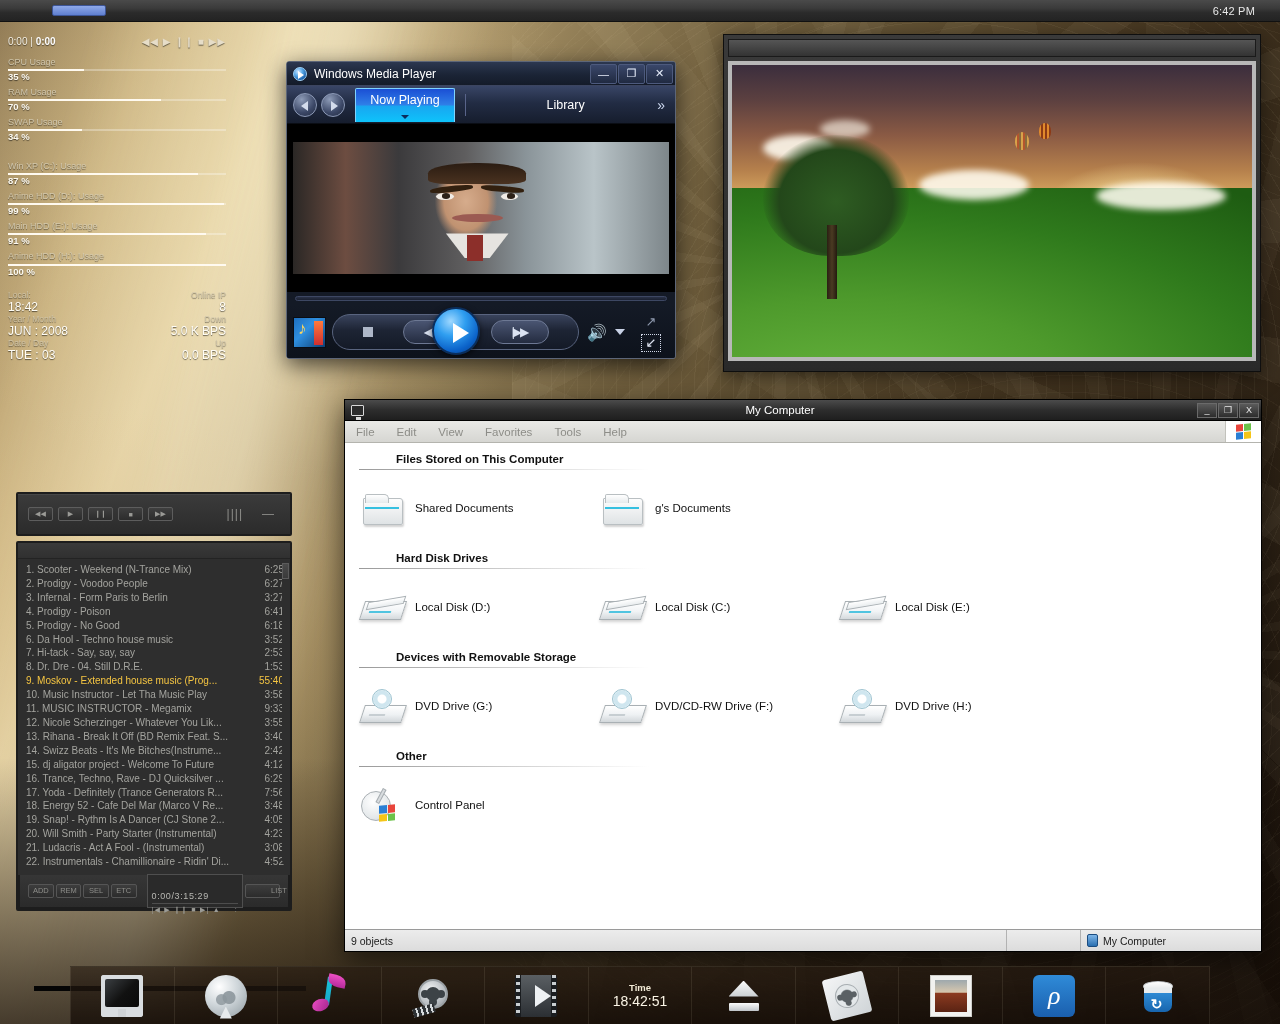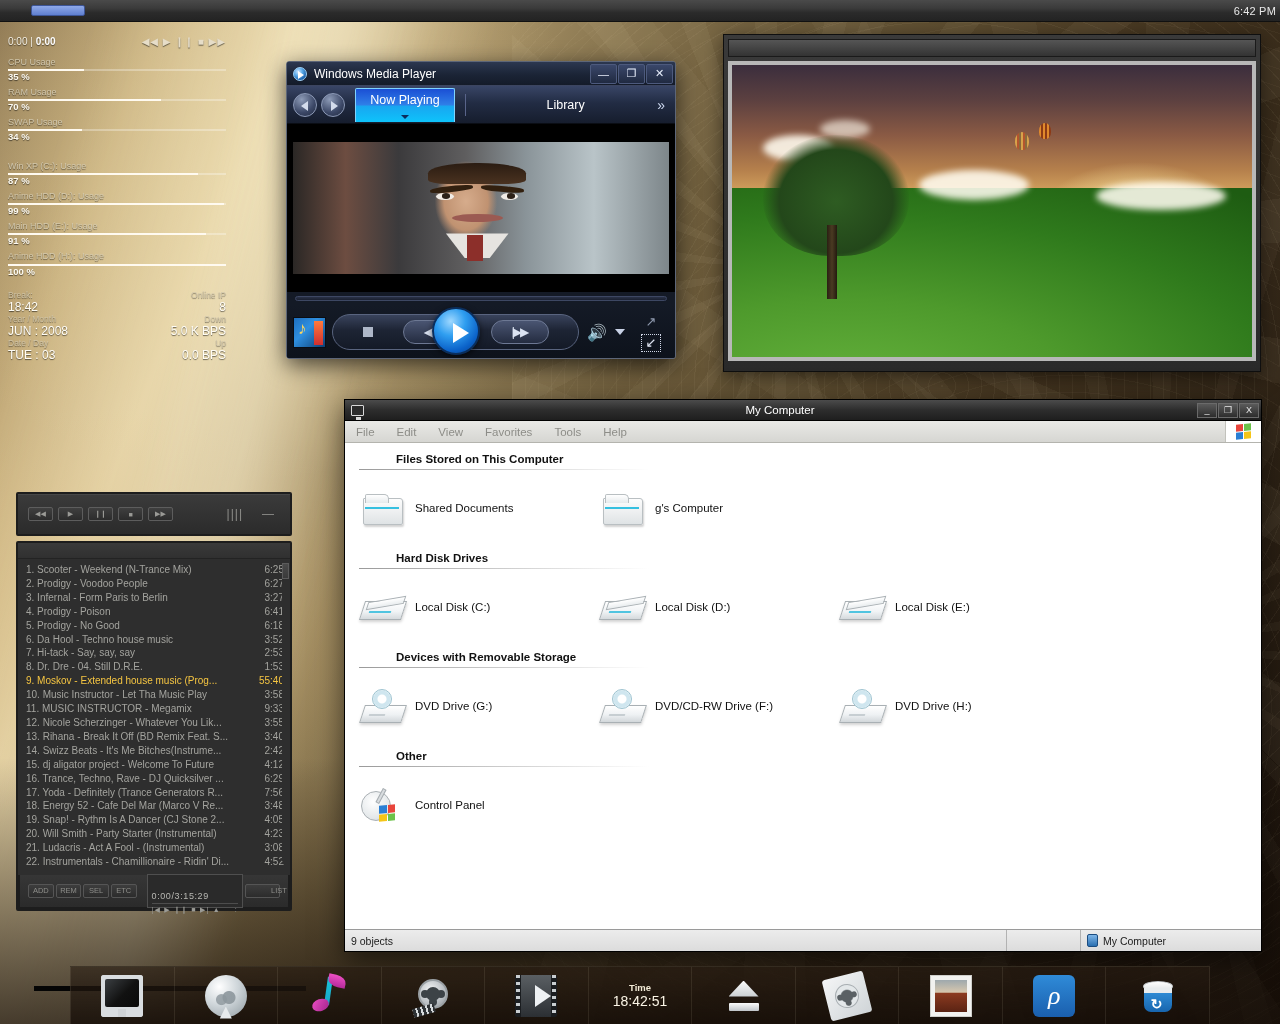--- a/index.html
+++ b/index.html
@@ -49,21 +49,21 @@
     position: absolute; left: 0; bottom: 0; width: 100%; height: 26%;
     background: linear-gradient(180deg, transparent, rgba(20,12,6,.75));
   }
 
   
   #topbar {
     position: absolute; left: 0; top: 0; width: 1280px; height: 22px;
     background: linear-gradient(180deg,#4a4a4a 0%, #3a3a3a 40%, #2b2b2b 60%, #232323 100%);
     border-bottom: 1px solid #111;
     display: flex; align-items: center; justify-content: space-between;
-    padding: 0 4px;
+    padding: 0 25px;
     z-index: 60;
   }
   #topbar .taskchip {
     width: 54px; height: 11px; border-radius: 2px;
     background: linear-gradient(180deg,#8fa9e8,#5f7fd0);
     border: 1px solid #3d5596; margin-left: 27px;
   }
   #topbar .clock {
     color: #e8e8e8; font-size: 11px; letter-spacing: .2px;
   }
@@ -613,21 +613,21 @@
     <div class="lbl">Anime HDD (H:): Usage</div>
     <div class="bar">
         <i style="width:100%"></i>
       </div>
     <div class="pct">100 %</div>
   </div>
 </div>
 
 <div id="sysinfo">
   <div class="row">
-    <span class="k">Break:</span>
+    <span class="k">Local:</span>
     <span class="k">Online IP</span>
   </div>
   <div class="row">
     <span class="v">18:42</span>
     <span class="v rv">8</span>
   </div>
   <div class="row">
     <span class="k">Year / Month</span>
     <span class="k">Down</span>
   </div>
@@ -761,39 +761,39 @@
       <div class="item">
         <div class="ic folder">
             <i></i>
           </div>
         <div class="lbl">Shared Documents</div>
       </div>
       <div class="item">
         <div class="ic folder">
             <i></i>
           </div>
-        <div class="lbl">g's Computer</div>
+        <div class="lbl">g's Documents</div>
       </div>
       <div></div>
     </div>
 
     <div class="grouphdr">Hard Disk Drives</div>
     <div class="rule"></div>
     <div class="grid">
       <div class="item">
         <div class="ic hdd">
             <i></i>
           </div>
-        <div class="lbl">Local Disk (C:)</div>
+        <div class="lbl">Local Disk  (D:)</div>
       </div>
       <div class="item">
         <div class="ic hdd">
             <i></i>
           </div>
-        <div class="lbl">Local Disk  (D:)</div>
+        <div class="lbl">Local Disk (C:)</div>
       </div>
       <div class="item">
         <div class="ic hdd">
             <i></i>
           </div>
         <div class="lbl">Local Disk  (E:)</div>
       </div>
     </div>
 
     <div class="grouphdr">Devices with Removable Storage</div>

